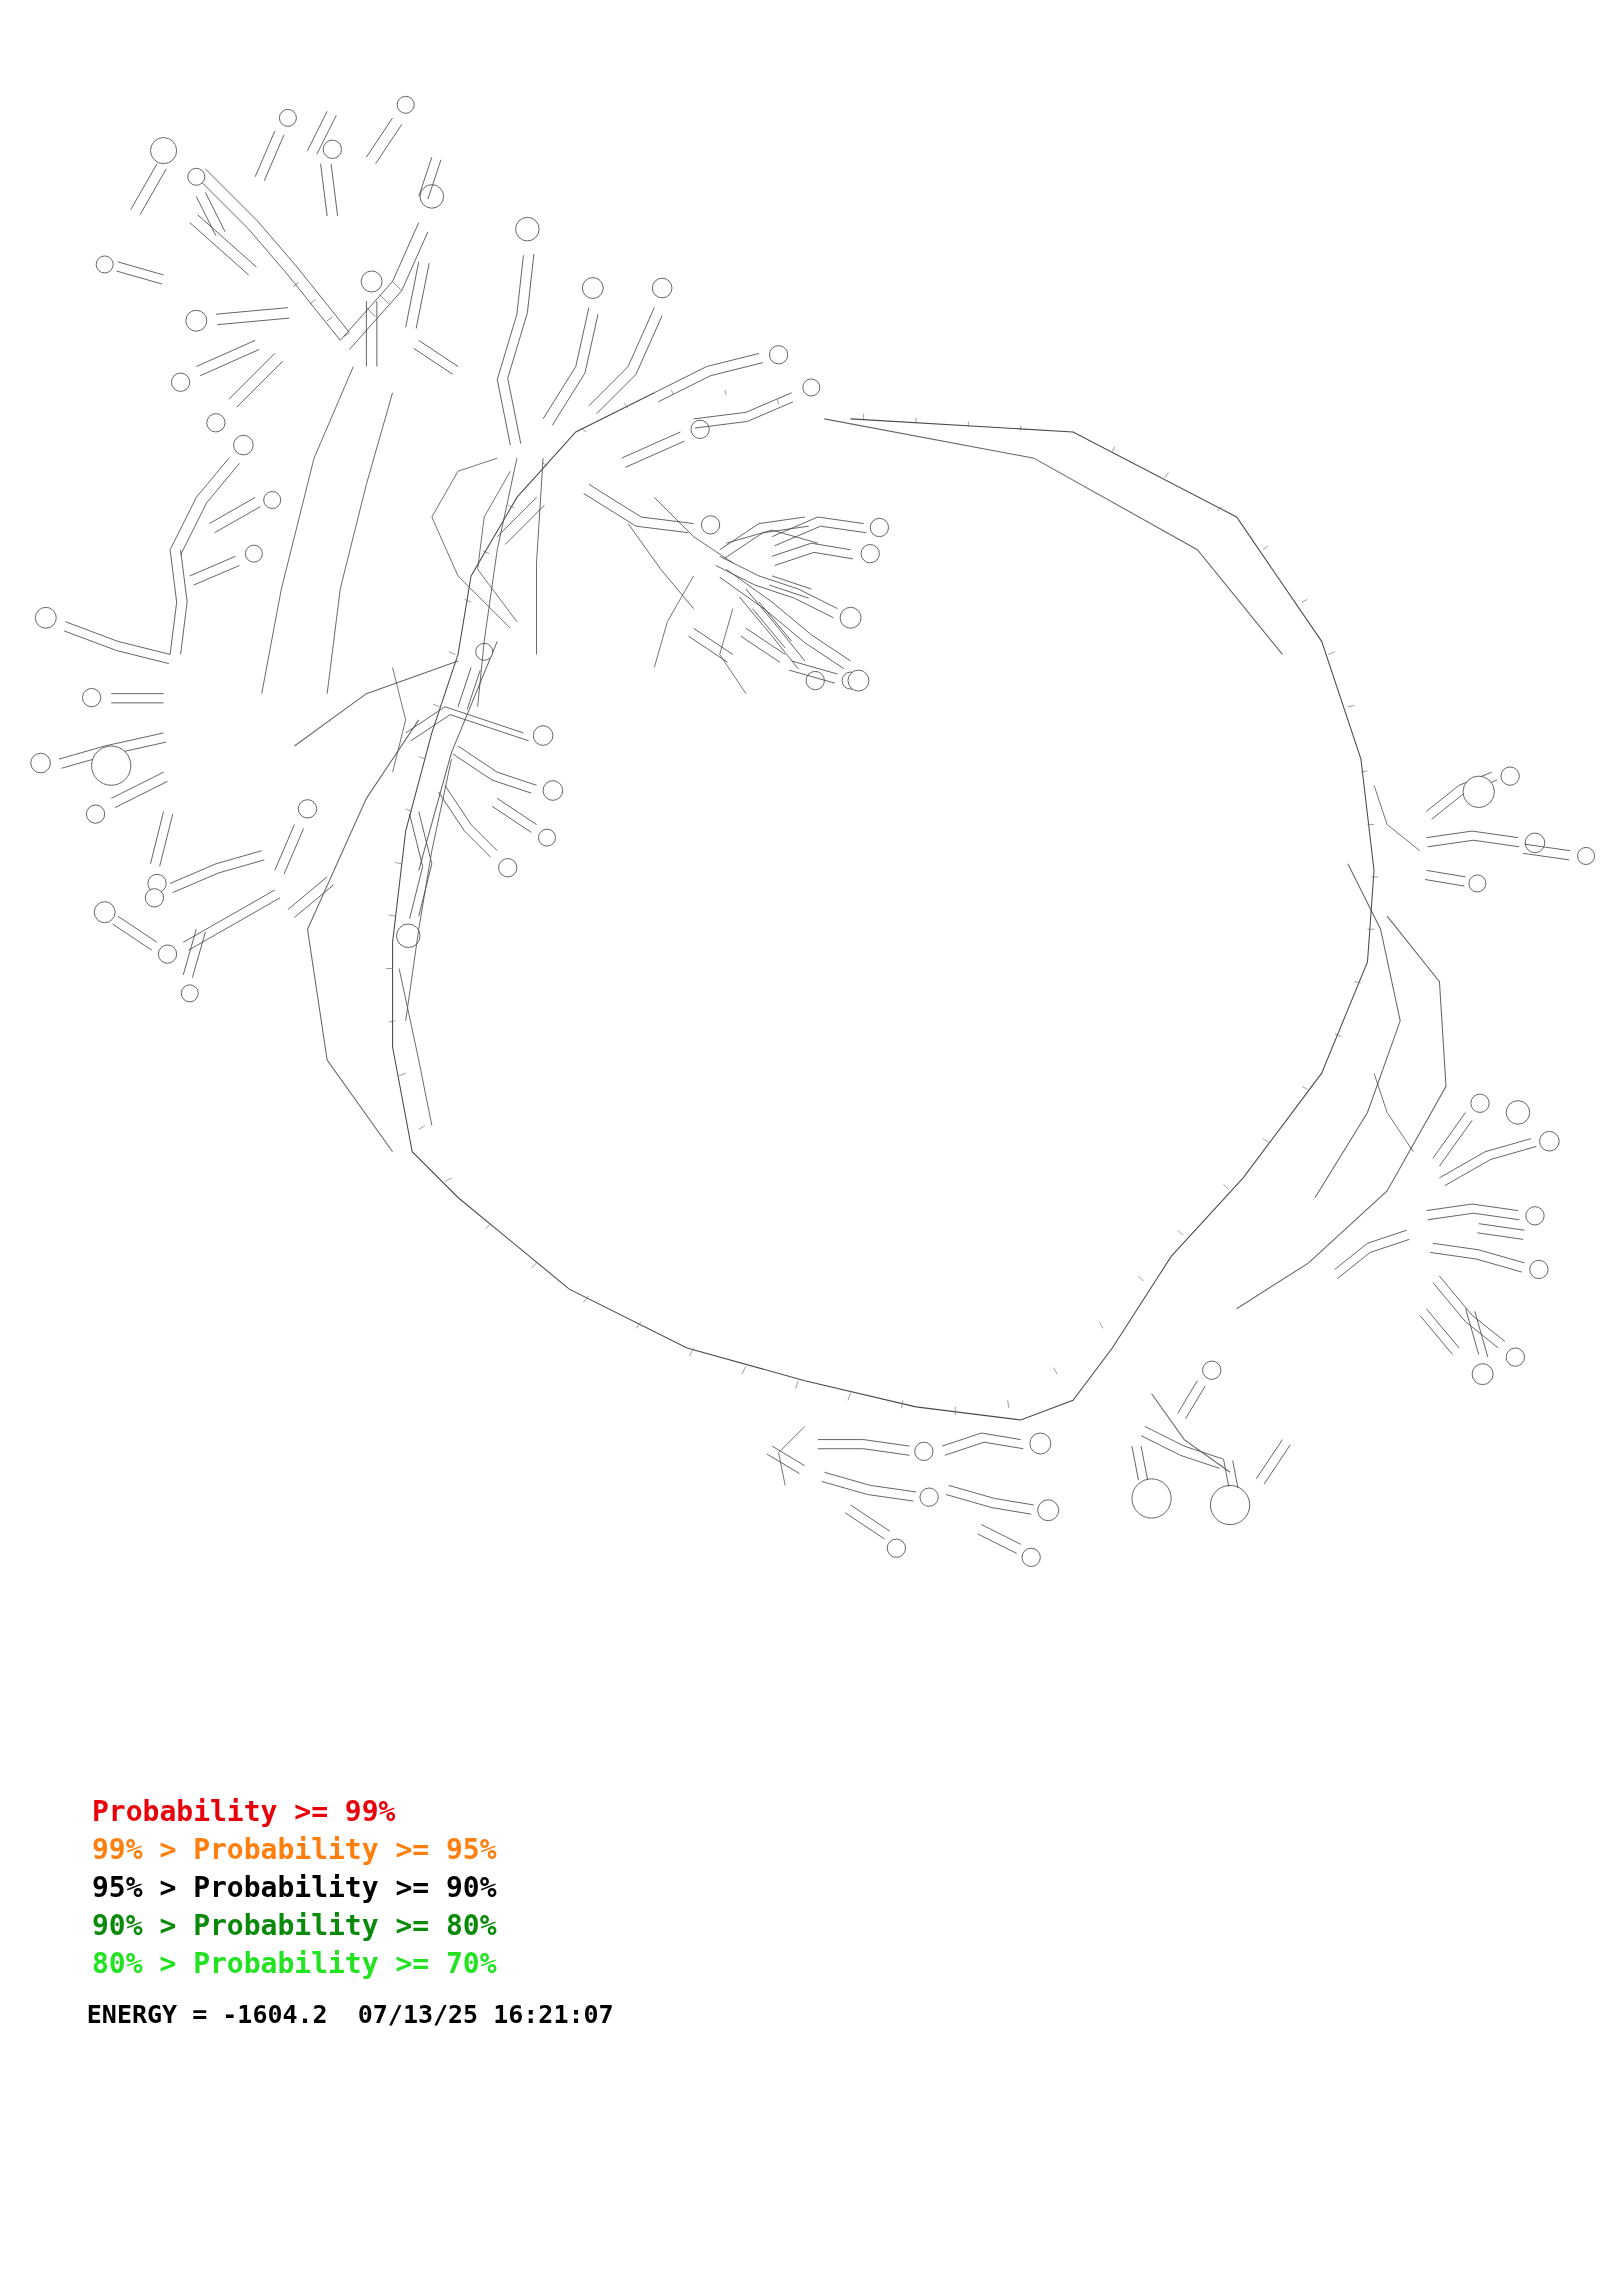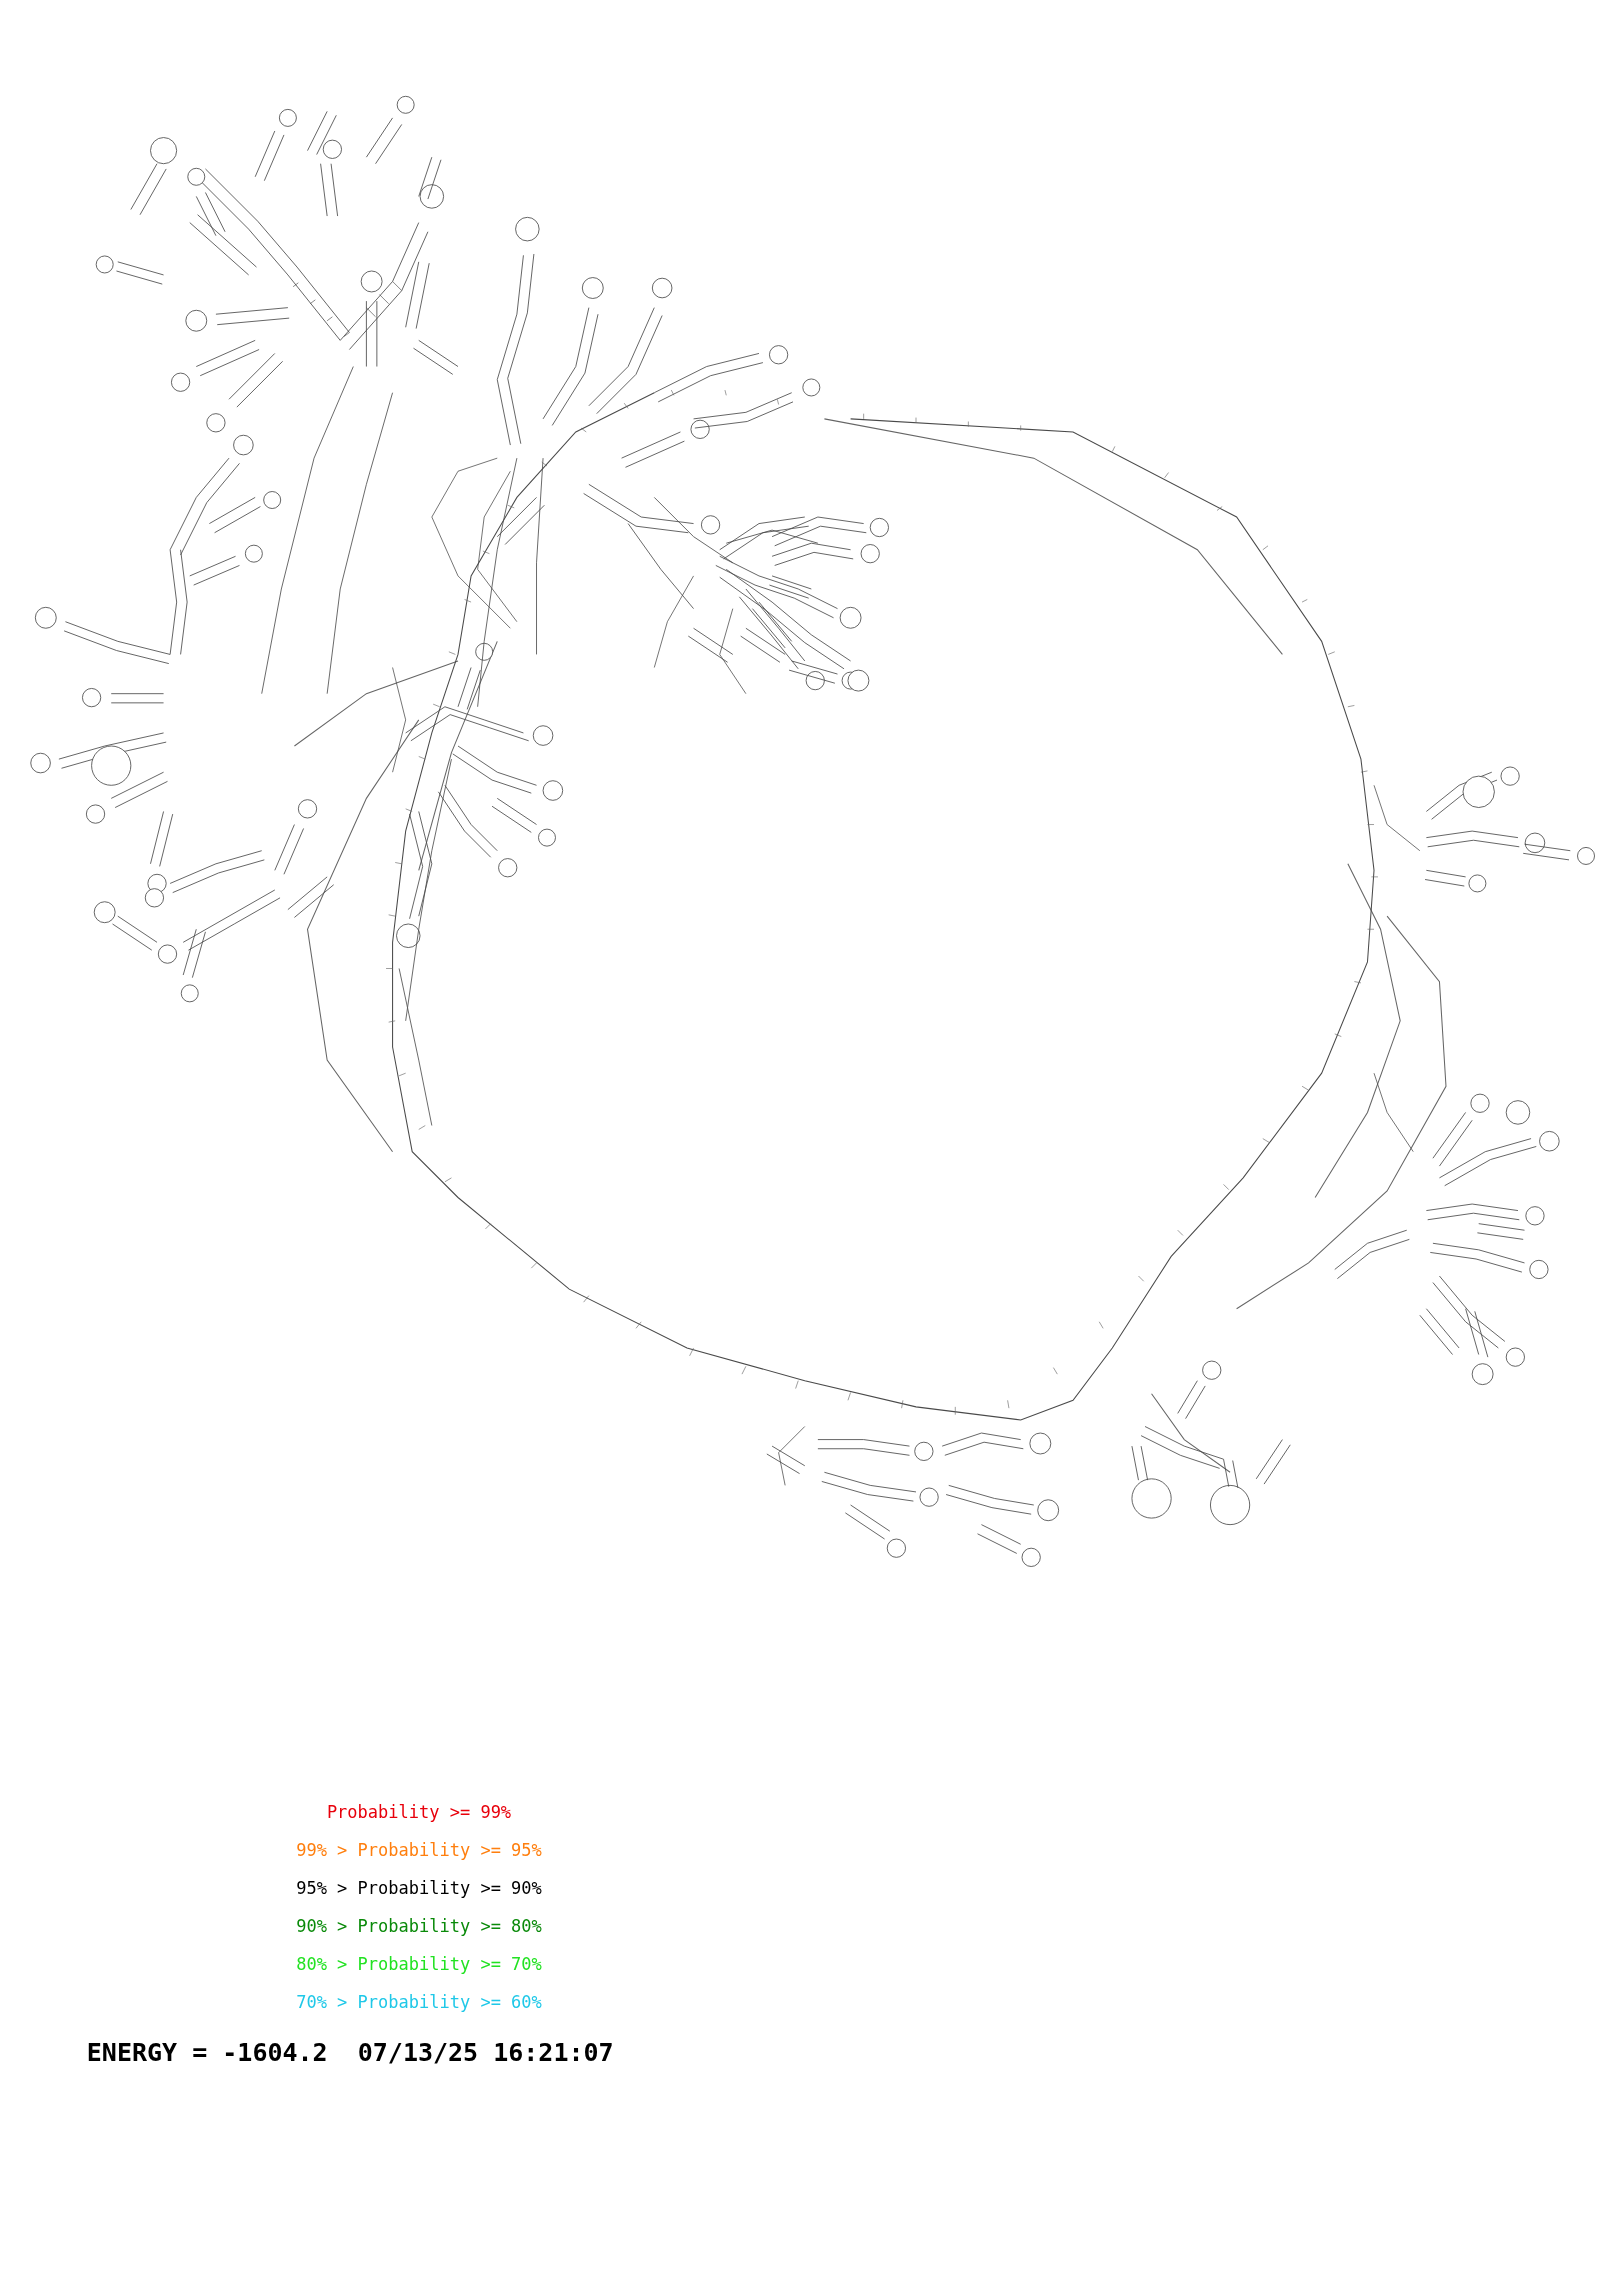--- a/index.html
+++ b/index.html
@@ -27,26 +27,26 @@
   }
 
   #legend-panel {
     position: absolute;
     left: 92px;
     top: 1793px;
     width: 785px;
   }
   .legend-row {
     font-family: "DejaVu Sans Mono", monospace;
-    font-size: 17px;
-    font-weight: normal;
+    font-size: 28px;
+    font-weight: bold;
     letter-spacing: 0px;
     line-height: 38px;
     white-space: pre;
-    text-align: center;
+    text-align: left;
     width: 654px;
   }
   #energy-line {
     font-family: "DejaVu Sans Mono", monospace;
     font-size: 25px;
     font-weight: bold;
     color: #000000;
     white-space: pre;
     margin-top: 17px;
     margin-left: -5.2px;
@@ -360,16 +360,15 @@
     </g>
   </svg>
 </div>
 
 <div id="legend-panel">
   <div class="legend-row" style="color:#e8000b">Probability &gt;= 99%</div>
   <div class="legend-row" style="color:#ff7f0e">99% &gt; Probability &gt;= 95%</div>
   <div class="legend-row" style="color:#000000">95% &gt; Probability &gt;= 90%</div>
   <div class="legend-row" style="color:#0a8a0a">90% &gt; Probability &gt;= 80%</div>
   <div class="legend-row" style="color:#22e222">80% &gt; Probability &gt;= 70%</div>
-  <div class="legend-row" style="color:#1fc8e8">70% &gt; Probability &gt;= 60%</div>
   <div id="energy-line">ENERGY = -1604.2  07/13/25 16:21:07</div>
 </div>
 
 
 </body></html>

